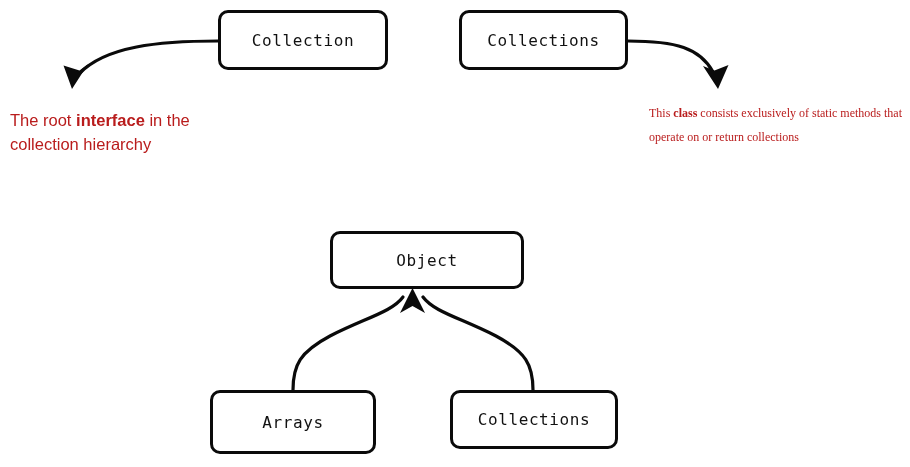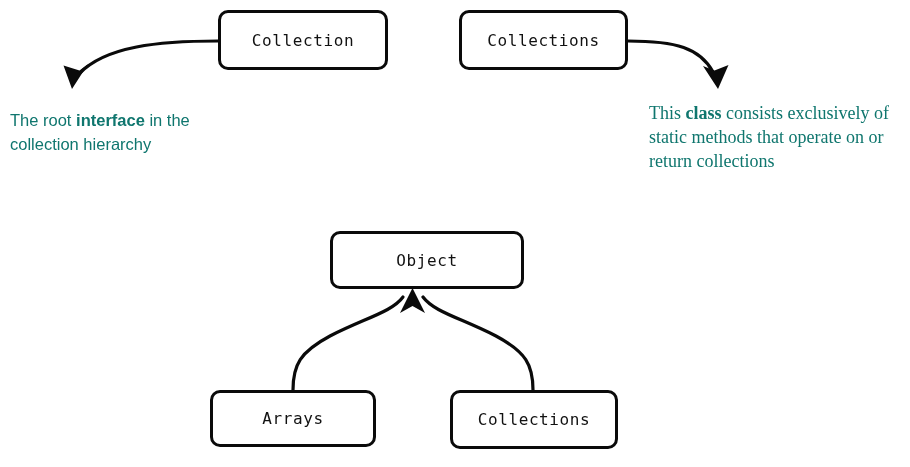--- a/index.html
+++ b/index.html
@@ -37,49 +37,49 @@
     font-family: "DejaVu Sans Mono", monospace;
     font-size: 16px;
     font-weight: 400;
     letter-spacing: 0.6px;
     color: #111111;
     white-space: nowrap;
   }
   .annotation {
     position: absolute;
     z-index: 4;
-    color: #0f766e;
+    color: #b91c1c;
   }
   .ann-sans {
     font-family: "Liberation Sans", sans-serif;
     font-size: 16.5px;
     line-height: 24px;
   }
   .ann-serif {
     font-family: "Liberation Serif", serif;
-    font-size: 18px;
+    font-size: 12px;
     line-height: 24px;
   }
   .ann b {
     font-weight: 700;
   }
   #note-left {
     left: 10px;
     top: 108px;
     width: 250px;
   }
   #note-right {
     left: 649px;
     top: 101px;
     width: 256px;
   }
   #box-collection   { left: 218px; top: 10px;  width: 170px; height: 60px; }
   #box-collections  { left: 459px; top: 10px;  width: 169px; height: 60px; }
   #box-object       { left: 330px; top: 231px; width: 194px; height: 58px; }
-  #box-arrays       { left: 210px; top: 390px; width: 166px; height: 57px; }
+  #box-arrays       { left: 210px; top: 390px; width: 166px; height: 64px; }
   #box-collections2 { left: 450px; top: 390px; width: 168px; height: 59px; }
 </style>
 </head>
 <body>
 
 <div id="canvas">
 
   <svg class="layer" viewBox="0 0 910 467" xmlns="http://www.w3.org/2000/svg">
 
     <g>

